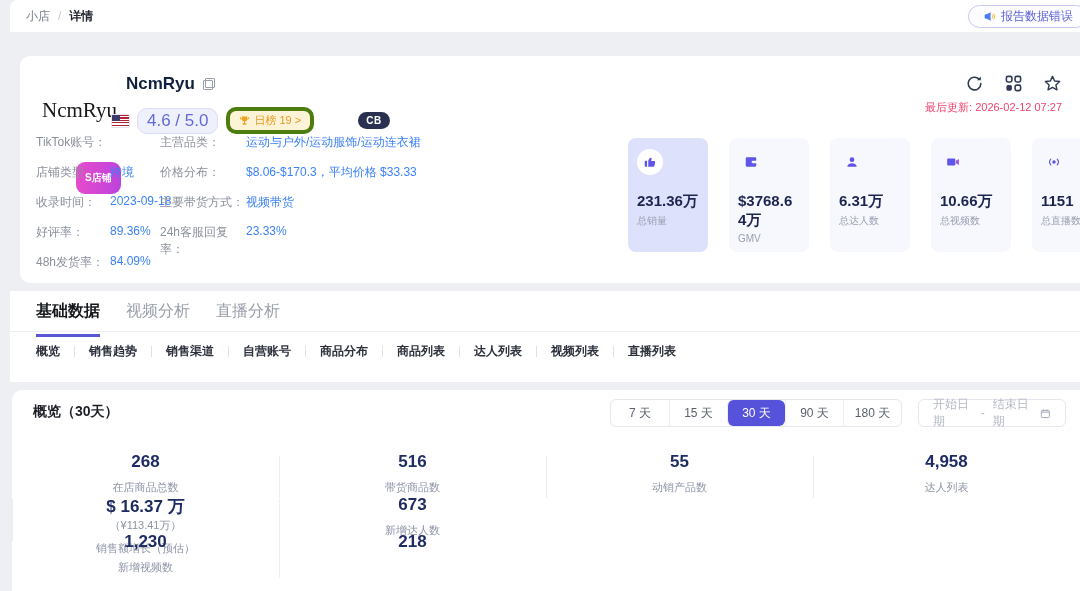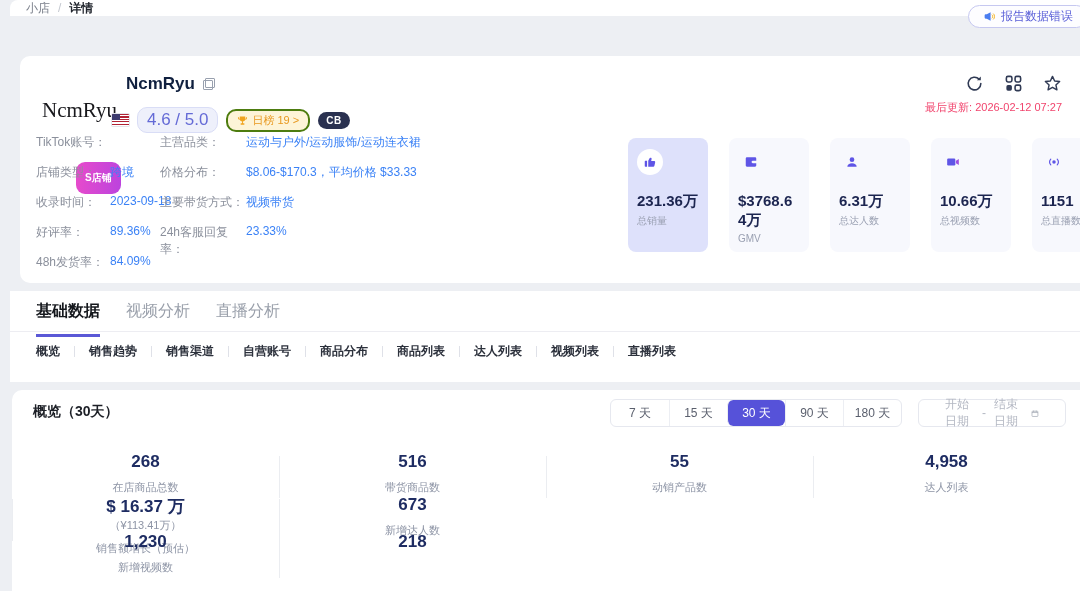--- a/index.html
+++ b/index.html
@@ -1,21 +1,21 @@
 <!DOCTYPE html>
 <html><head>
 <meta charset="utf-8">
 <style>
   * { margin:0; padding:0; box-sizing:border-box; }
   html,body { width:1080px; height:591px; }
   body { font-family:"Liberation Sans","DejaVu Sans",sans-serif; background:#edeff3; }
   #app { position:relative; width:1080px; height:591px; overflow:hidden; background:#edeff3; }
 
   
-  .topbar { position:absolute; left:10px; top:0; width:1070px; height:16px; background:#fff;
+  .topbar { position:absolute; left:10px; top:0; width:1070px; height:32px; background:#fff;
             border-radius:8px 0 0 0; display:flex; align-items:center; padding-left:16px; }
   .crumb-sm { font-size:12px; color:#7a7f8a; cursor:pointer; }
   .crumb-sep { font-size:12px; color:#c3c7cf; margin:0 8px; }
   .crumb-cur { font-size:12px; color:#22262e; font-weight:bold; }
   .report-btn { position:absolute; right:-8px; top:5px; height:23px; display:flex; align-items:center;
                 gap:5px; padding:0 14px; border:1px solid #c6c8f0; border-radius:12px; background:#fdfdff;
                 color:#5a5fd8; font-size:12px; white-space:nowrap; cursor:pointer; }
 
   
   .shop-card { position:absolute; left:20px; top:56px; width:1060px; height:227px; background:#fff;
@@ -31,24 +31,24 @@
   .copy-ic::before { content:""; position:absolute; left:0; bottom:0; width:8px; height:8px;
                      border:1px solid #98a0ae; border-radius:1px; background:#fff; }
   .copy-ic::after { content:""; position:absolute; right:0; top:0; width:8px; height:8px;
                     border:1px solid #98a0ae; border-radius:1px; }
   .badge-row { position:absolute; left:92px; top:51px; display:flex; align-items:center; gap:8px; }
   .flag { width:17px; height:12px; position:relative; border-radius:1px; overflow:hidden;
           background:repeating-linear-gradient(180deg,#b22234 0 1.2px,#fff 1.2px 2.4px); box-shadow:0 0 0 1px #e3e5ea; }
   .flag::before { content:""; position:absolute; left:0; top:0; width:8px; height:6px; background:#3c3b6e; }
   .pill-rating { font-size:17px; color:#646ad6; background:#eef0fb; border:1px solid #d9ddf6;
                  border-radius:10px; padding:2px 9px; }
-  .pill-rank { font-size:11px; color:#e8981f; background:#fdf4d8; border:2px solid #4d7c0f;
+  .pill-rank { font-size:11px; color:#e8981f; background:#fdf4d8; border:4px solid #4d7c0f;
                border-radius:10px; padding:2px 9px; display:flex; align-items:center; gap:4px; cursor:pointer; }
   .pill-cb { font-size:10px; font-weight:bold; color:#fff; background:#2a3150; border-radius:10px;
-             padding:3px 8px; letter-spacing:0.5px; }
+             padding:3px 8px; letter-spacing:0.5px;margin-left:36px; }
   .fields { position:absolute; top:78px; font-size:12px; }
   .fields .frow { display:flex; margin-bottom:13px; }
   .fcol1 { left:16px; }
   .fcol2 { left:140px; }
   .flabel { color:#8b909c; }
   .fcol1 .flabel { width:74px; }
   .fcol2 .flabel { width:86px; }
   .fvalue { color:#3b82f6; }
 
   
@@ -78,21 +78,21 @@
   .ov-card { position:absolute; left:12px; top:390px; width:1068px; height:201px; background:#fff;
              border-radius:10px 0 0 0; }
   .ov-title { position:absolute; left:21px; top:13px; font-size:14px; font-weight:bold; color:#1c1f26; }
   .range-group { position:absolute; left:598px; top:9px; display:flex; background:#fff;
                  border:1px solid #e6e8ef; border-radius:6px; }
   .range-btn { width:58px; height:26px; line-height:26px; text-align:center; font-size:12px;
                color:#5a5f6d; border-left:1px solid #eceef3; cursor:pointer; }
   .range-btn:first-child { border-left:none; }
   .range-btn.active { background:#5652d9; color:#fff; border-radius:6px; font-weight:normal; }
   .date-range { position:absolute; right:14px; top:9px; width:148px; height:28px; border:1px solid #e6e8ef;
-                border-radius:6px; display:flex; align-items:center; padding:0 26px; gap:8px;
+                border-radius:6px; display:flex; align-items:center; padding:0 14px; gap:8px;
                 font-size:12px; color:#b4b8c3; cursor:pointer; }
   .metrics { position:absolute; left:0; width:1068px; display:grid; grid-template-columns:repeat(4,1fr); }
   .m-r1 { top:62px; }
   .m-r2 { top:142px; }
   .m-cell { position:relative; text-align:center; }
   .m-cell.sep::before { content:""; position:absolute; left:0; top:4px; width:1px; height:42px; background:#ebedf1; }
   .m-val { font-size:17px; font-weight:bold; color:#1e2c62; }
   .m-sub { font-size:11px; color:#8d94a5; }
   .m-lbl { margin-top:8px; font-size:11px; color:#8d94a5; }
 </style>

